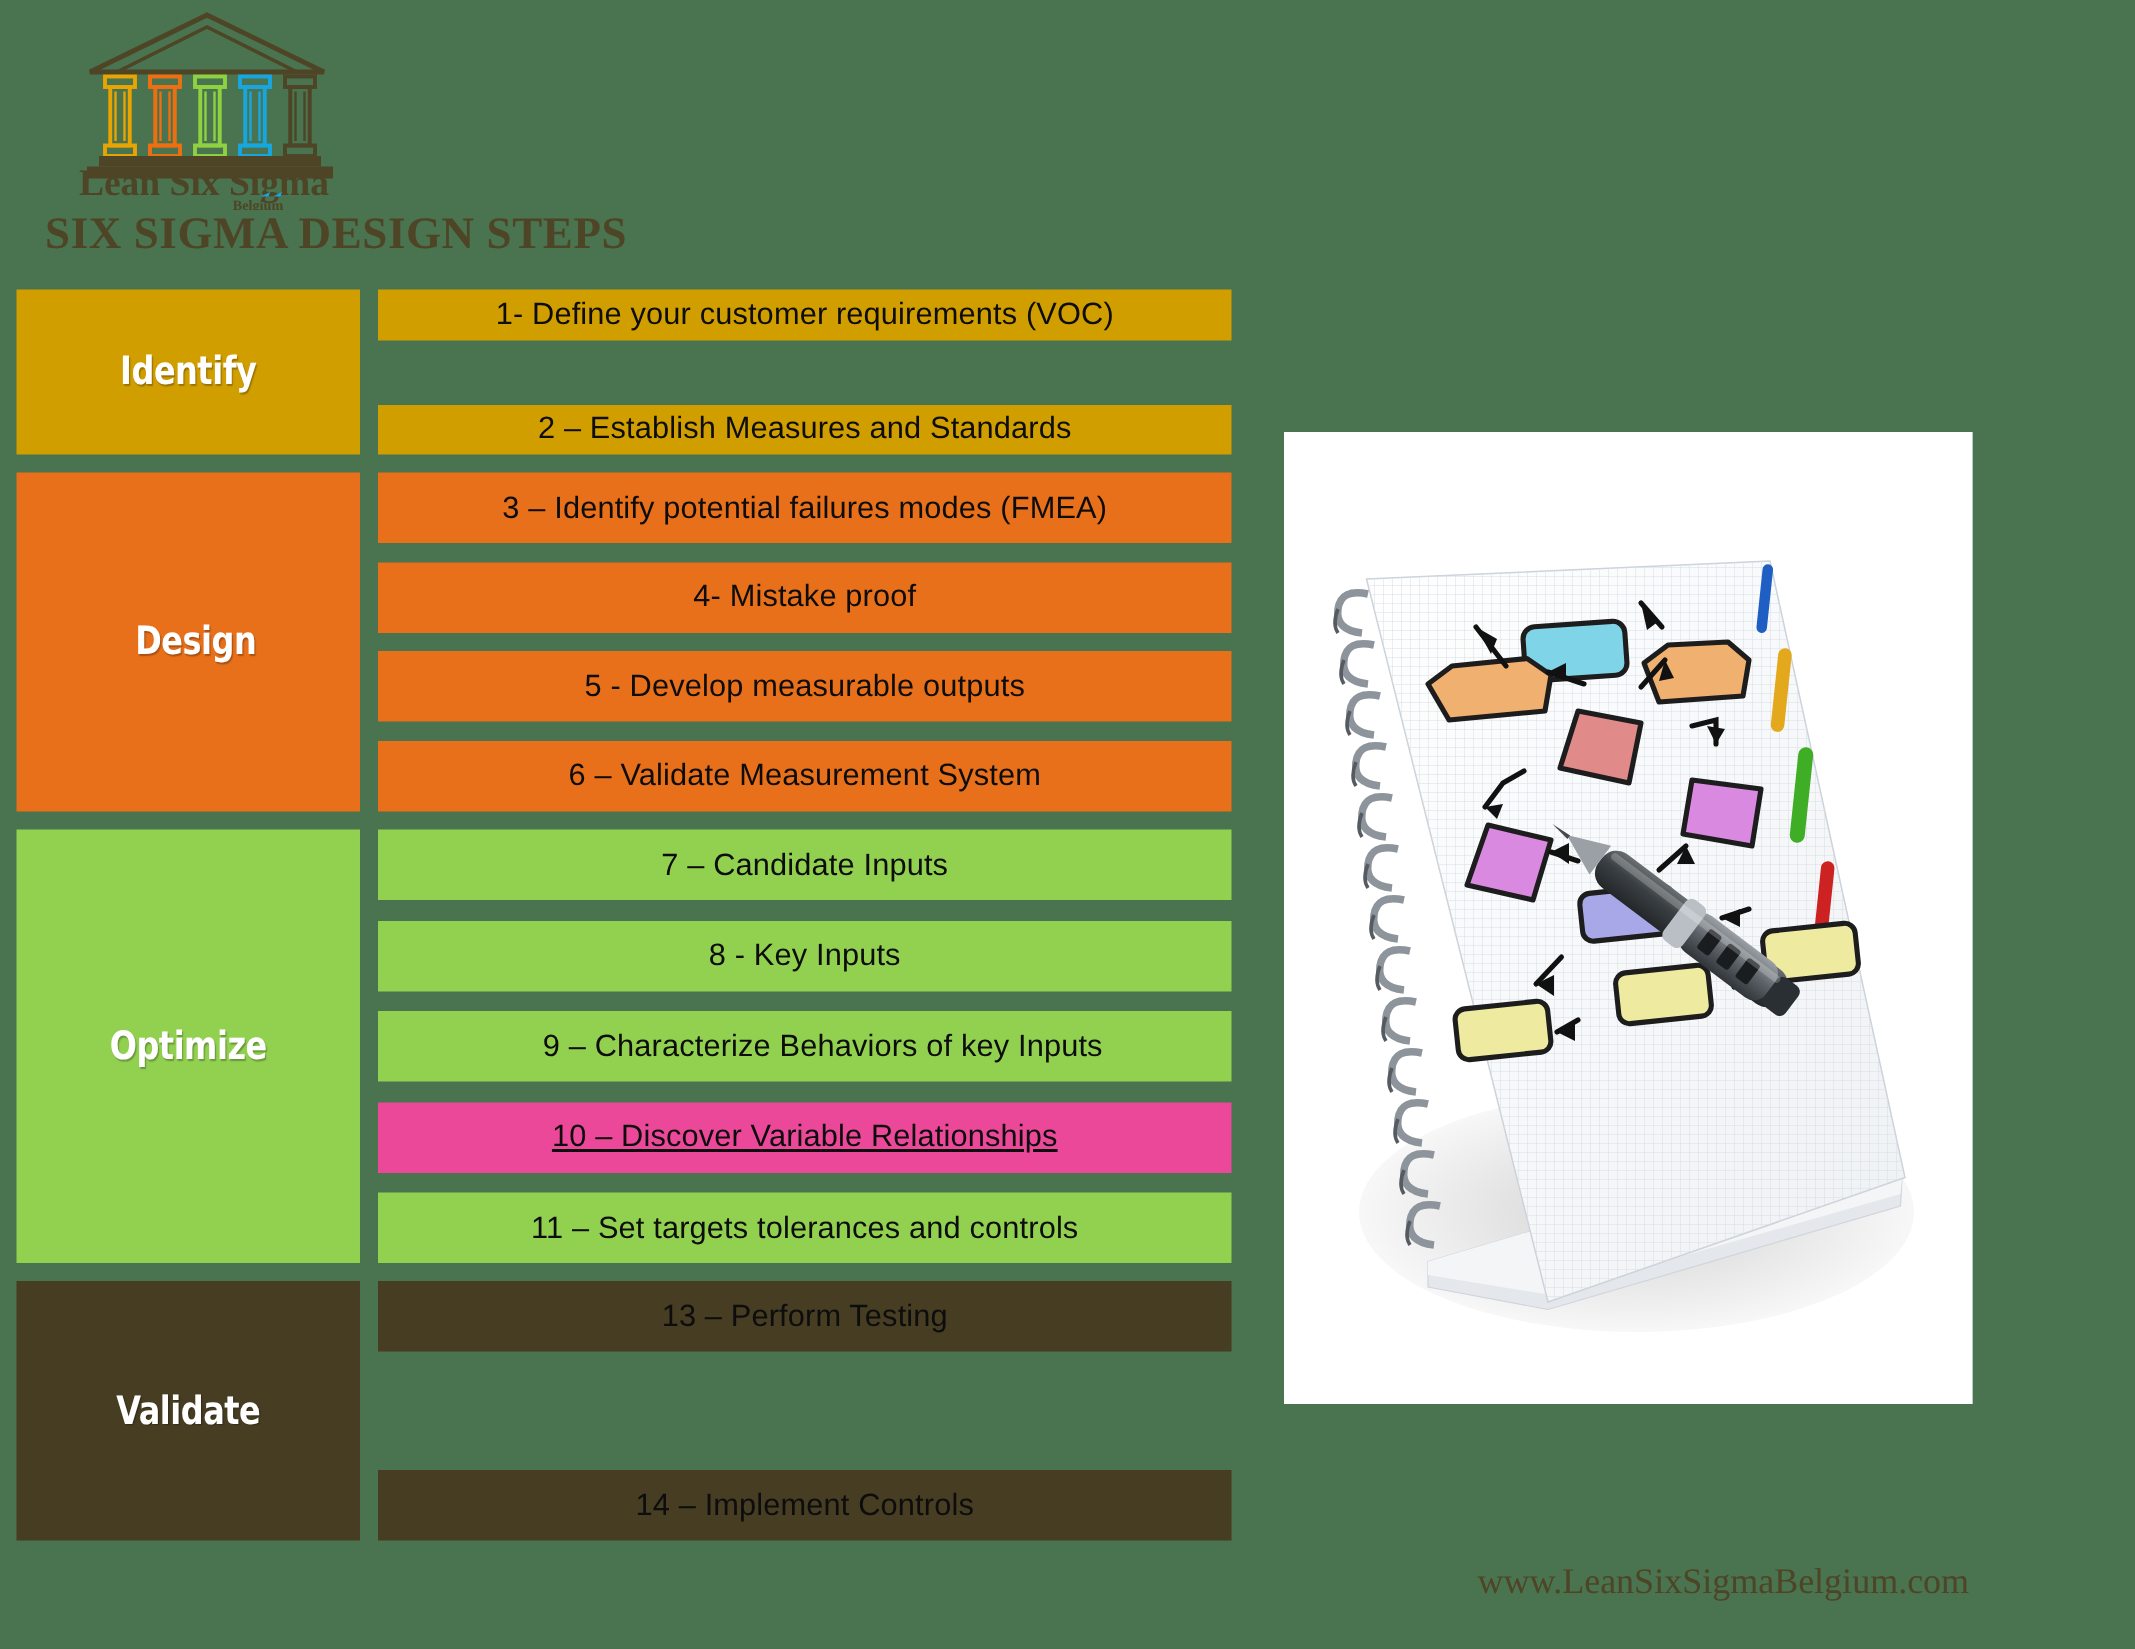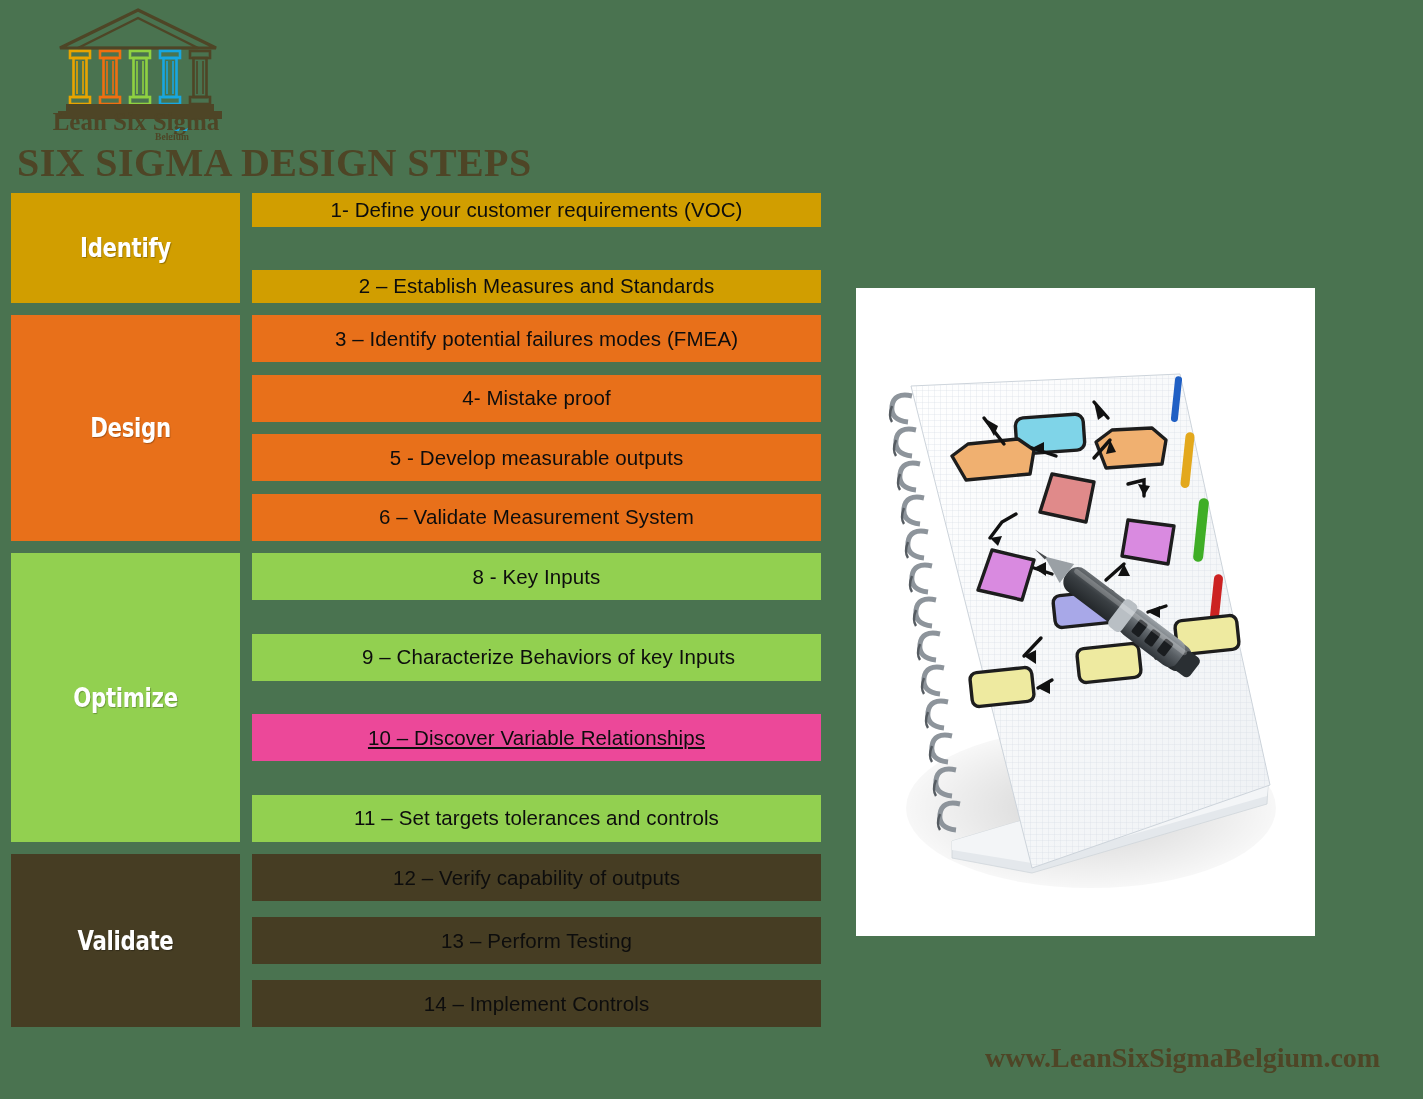--- a/index.html
+++ b/index.html
@@ -19,24 +19,24 @@
     left: 48px;
     top: 4px;
     width: 180px;
     height: 136px;
   }
   #logo-svg { display: block; width: 180px; height: 136px; }
 
   
   #page-title {
     position: absolute;
-    left: 17px;
+    left: 30px;
     top: 139px;
     font-family: "Liberation Serif", serif;
-    font-size: 40px;
+    font-size: 30px;
     font-weight: bold;
     letter-spacing: 0.4px;
     color: #4e4526;
     white-space: nowrap;
   }
 
   
   #steps-area {
     position: absolute;
     left: 11px;
@@ -109,22 +109,22 @@
     height: 648px;
     background: #ffffff;
   }
   #notebook-svg { display: block; width: 100%; height: 100%; }
 
   #site-url {
     position: absolute;
     left: 985px;
     top: 1042px;
     font-family: "Liberation Serif", serif;
-    font-size: 28px;
-    font-weight: bold;
+    font-size: 24px;
+    font-weight: normal;
     color: #4e4526;
     white-space: nowrap;
   }
 </style>
 </head>
 <body>
 
 <div id="logo-block">
   <svg id="logo-svg" viewBox="0 0 180 136">
 
@@ -198,33 +198,33 @@
       <div class="step-box" style="background:#e8701a;">5  - Develop measurable outputs</div>
       <div class="step-box" style="background:#e8701a;">6 – Validate Measurement System</div>
     </div>
   </div>
 
   <div class="phase-row" id="phase-optimize">
     <div class="phase-label-wrap" style="background:#92d050;">
       <span class="phase-label" style="background:transparent;">Optimize</span>
     </div>
     <div class="steps-col">
+      <div class="step-box" style="background:#92d050;">7 – Candidate Inputs</div>
       <div class="step-box" style="background:#92d050;">8  - Key Inputs</div>
       <div class="step-box" style="background:#92d050;padding-left:24px;">9 – Characterize Behaviors of key Inputs</div>
       <div class="step-box" style="background:#ec4899;text-decoration:underline;">10 – Discover Variable Relationships</div>
       <div class="step-box" style="background:#92d050;">11 – Set targets tolerances and controls</div>
     </div>
   </div>
 
   <div class="phase-row" id="phase-validate">
     <div class="phase-label-wrap" style="background:#463d23;">
       <span class="phase-label" style="background:transparent;">Validate</span>
     </div>
     <div class="steps-col">
-      <div class="step-box" style="background:#463d23;">12 – Verify capability of outputs</div>
       <div class="step-box" style="background:#463d23;">13 – Perform Testing</div>
       <div class="step-box" style="background:#463d23;">14 – Implement Controls</div>
     </div>
   </div>
 
 </div>
 
 <div id="illustration-frame">
   <svg id="notebook-svg" viewBox="0 0 459 648">
     <defs>

